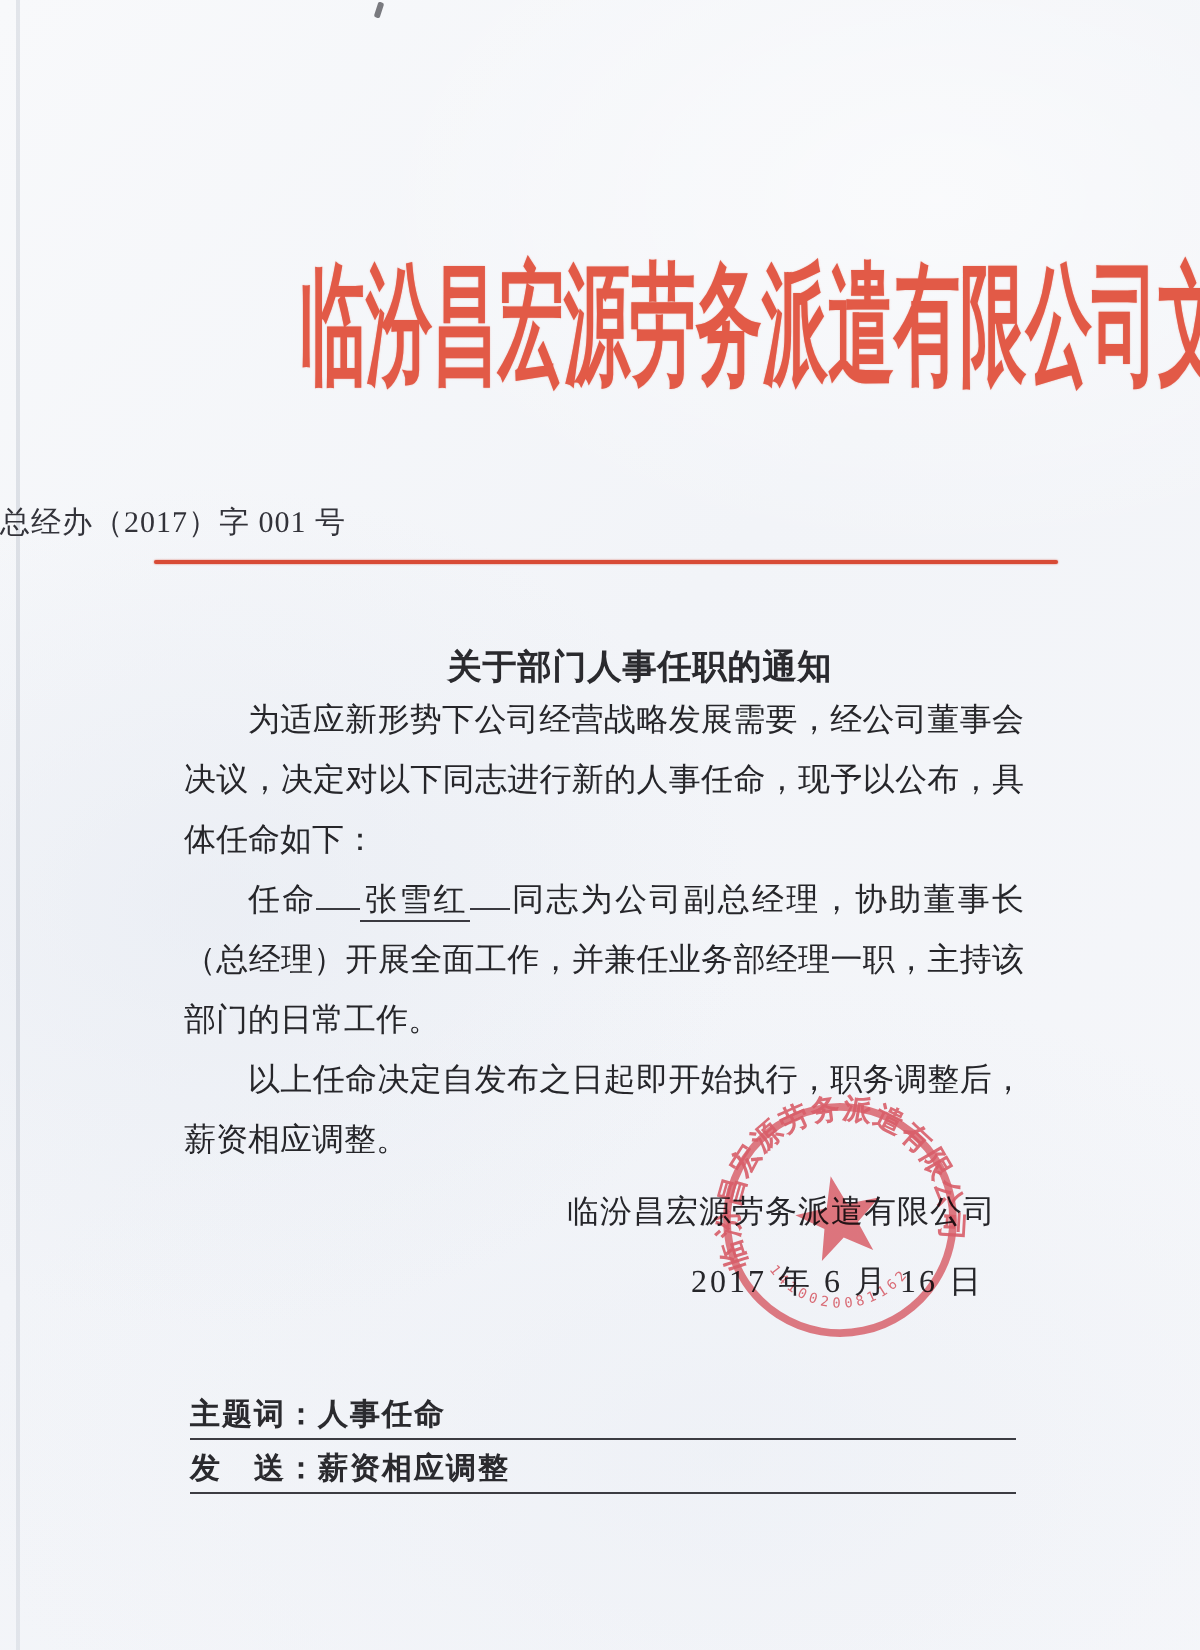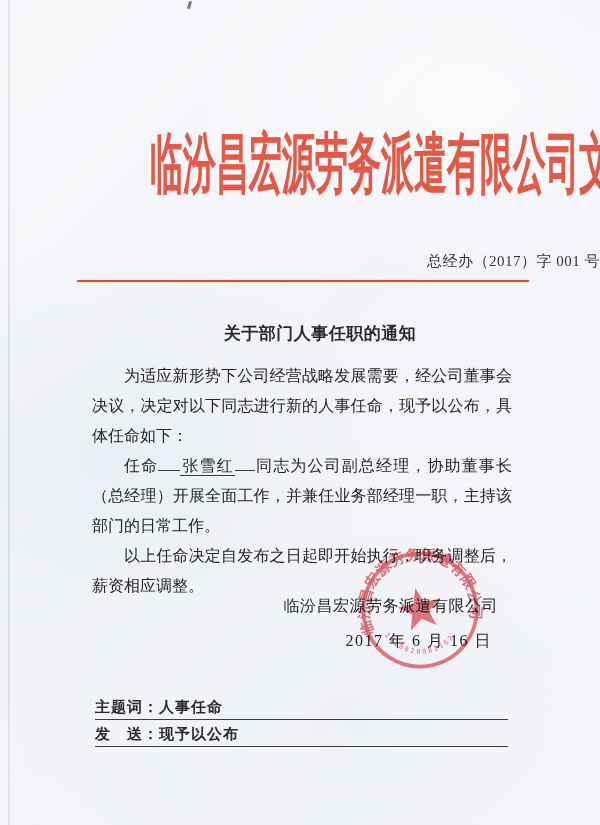--- a/index.html
+++ b/index.html
@@ -33,38 +33,37 @@
     position: absolute; top: 131px; left: 0; width: 600px;
     text-align: center; white-space: nowrap;
     font-size: 66px; line-height: 1; font-weight: bold;
     color: #e25a47;
     transform: scaleX(0.50);
     transform-origin: 50% 50%;
     text-shadow: 0 0 1px rgba(226,90,71,.5);
   }
   .doc-number {
     position: absolute; top: 252px; left: 0; width: 600px;
-    text-align: right; font-size: 15px; letter-spacing: .5px; color: #33333a;
+    text-align: left; font-size: 15px; letter-spacing: .5px; color: #33333a;
   }
   .red-rule {
     position: absolute; top: 280px; left: 77px; width: 452px; height: 2px;
     background: #d84b36; border-radius: 1px;
     box-shadow: 0 0 1px rgba(216,75,54,.8);
   }
   .notice-title {
     position: absolute; top: 325px; left: 0; width: 600px;
     text-align: center; font-size: 17px; line-height: 18px;
     font-weight: bold; letter-spacing: .5px; color: #2a2a2e; padding-left: 40px;
   }
   .body-text {
     position: absolute; top: 346px; left: 92px; width: 420px;
     font-size: 16px; line-height: 30px; letter-spacing: 0;
     text-align: justify; text-justify: inter-character;
     color: #26262a;
-    margin-top: 15px;
   }
   .body-text p { text-indent: 2em; }
   .u-blank {
     display: inline-block; height: 14px;
     border-bottom: 1.5px solid #3a3a40;
     vertical-align: baseline;
   }
   .u-blank.w22 { width: 22px; }
   .u-blank.w20 { width: 20px; }
   .u-name {
@@ -130,15 +129,15 @@
       </text>
       <text font-size="6.5" fill="#df4550" opacity="0.9" letter-spacing="2" font-family="DejaVu Sans Mono, monospace">
         <textPath href="#sealBottomArc" startOffset="6">1410020081162</textPath>
       </text>
     </g>
   </svg>
 
   <div class="footer-row r1"><span>主题词：</span><span>人事任命</span></div>
 
 
-  <div class="footer-row r3"><span>发　送：</span><span>现予以公布</span></div>
+  <div class="footer-row r3"><span>发　送：</span><span>薪资相应调整</span></div>
 
 </div>
 
 </body></html>

